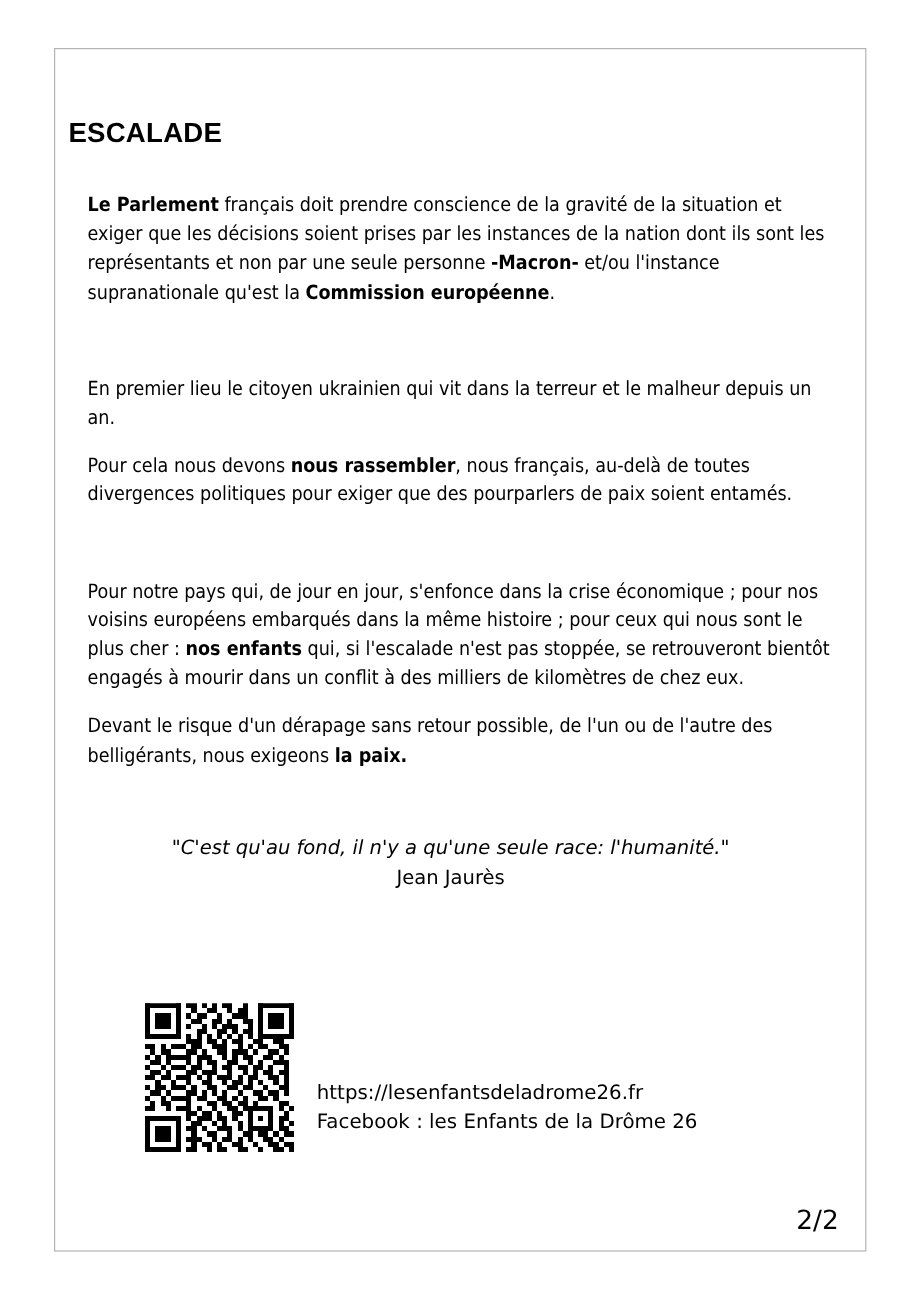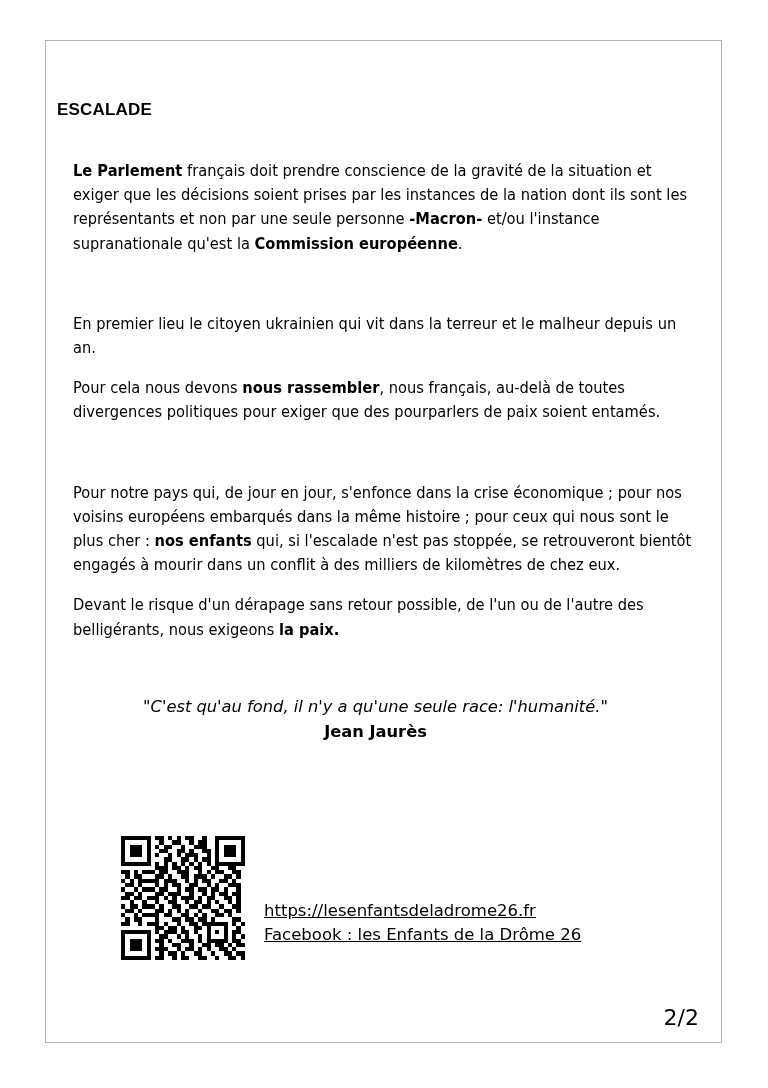--- a/index.html
+++ b/index.html
@@ -30,21 +30,21 @@
   #content {
     position: absolute;
     left: 11px;
     top: 58px;
     width: 655px;
   }
 
   .doc-title {
     font-family: "Liberation Sans", sans-serif;
     font-weight: bold;
-    font-size: 17px;
+    font-size: 23px;
     color: #000000;
     letter-spacing: 0.2px;
     margin: 0 0 10px 0;
     line-height: 22px;
   }
 
   .para {
     font-family: "DejaVu Sans", sans-serif;
     font-size: 16.3px;
     line-height: 24.2px;
@@ -73,21 +73,21 @@
   .quote-line {
     font-family: "DejaVu Sans", sans-serif;
     font-style: italic;
     font-size: 16.3px;
     line-height: 25px;
     color: #000000;
   }
 
   .quote-author {
     font-family: "DejaVu Sans", sans-serif;
-    font-weight: bold;
+    font-weight: normal;
     font-size: 16.3px;
     line-height: 25px;
     color: #000000;
   }
 
   #footer-block {
     position: absolute;
     left: 73px;
     top: 795px;
     width: 560px;
@@ -105,21 +105,20 @@
   #qr {
     width: 128px;
     height: 124px;
     display: block;
     image-rendering: pixelated;
   }
 
   #links {
     margin-left: 17px;
     margin-top: 63px;
-    text-decoration: underline;
   }
 
   .link-line {
     font-family: "DejaVu Sans", sans-serif;
     font-size: 16.5px;
     line-height: 24px;
     color: #000000;
     white-space: nowrap;
   }
 

